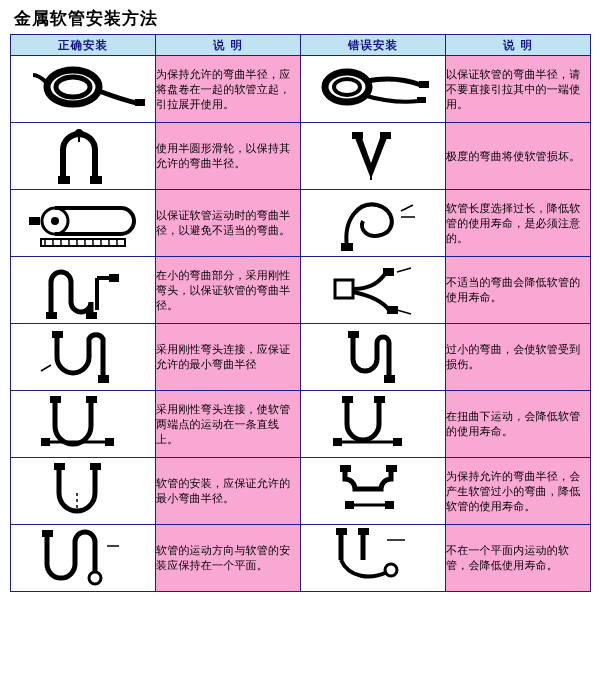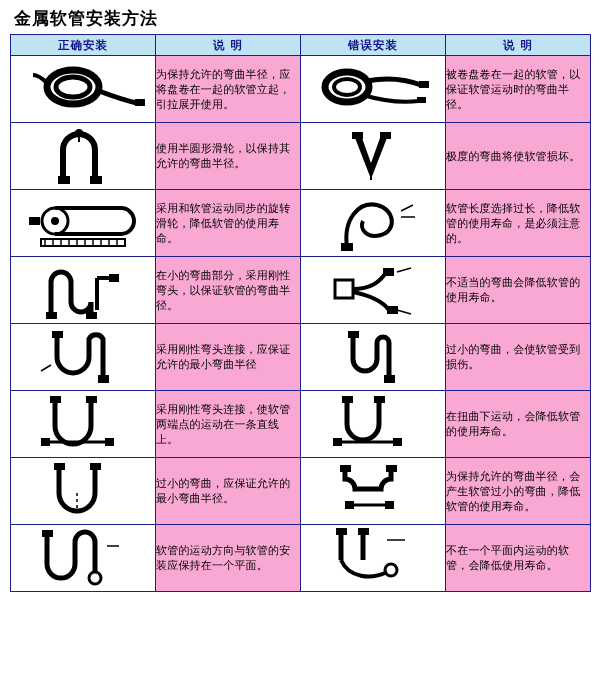--- a/index.html
+++ b/index.html
@@ -115,21 +115,21 @@
             <svg class="art" viewBox="0 0 143 64">
               <ellipse cx="46" cy="30" rx="22" ry="15" fill="none" stroke="#000" stroke-width="7"></ellipse>
               <ellipse cx="46" cy="30" rx="13" ry="8" fill="none" stroke="#000" stroke-width="4"></ellipse>
               <path d="M66 24 C 86 20, 104 22, 120 28" stroke="#000" stroke-width="5" fill="none"></path>
               <rect x="118" y="24" width="10" height="7" fill="#000"></rect>
               <path d="M62 38 C 82 44, 100 46, 118 44" stroke="#000" stroke-width="4" fill="none"></path>
               <rect x="116" y="40" width="9" height="6" fill="#000"></rect>
             </svg>
           </span>
         </td>
-        <td class="txtcell">被卷盘卷在一起的软管，以保证软管运动时的弯曲半径。</td>
+        <td class="txtcell">以保证软管的弯曲半径，请不要直接引拉其中的一端使用。</td>
       </tr>
 
       <tr>
         <td class="imgcell">
           <span class="art">
             <svg class="art" viewBox="0 0 143 64">
               <path d="M52 54 L52 26 A16 16 0 0 1 84 26 L84 54" fill="none" stroke="#000" stroke-width="6"></path>
               <path d="M52 54 L52 28 A14 14 0 0 1 84 28" fill="none" stroke="#000" stroke-width="2"></path>
               <rect x="47" y="52" width="12" height="8" fill="#000"></rect>
               <rect x="79" y="52" width="12" height="8" fill="#000"></rect>
@@ -161,21 +161,21 @@
               <circle cx="44" cy="30" r="4" fill="#000"></circle>
               <path d="M44 17 L110 17" stroke="#000" stroke-width="4"></path>
               <path d="M44 43 L110 43" stroke="#000" stroke-width="4"></path>
               <path d="M110 17 A13 13 0 0 1 110 43" fill="none" stroke="#000" stroke-width="4"></path>
               <rect x="30" y="48" width="84" height="7" fill="none" stroke="#000" stroke-width="2"></rect>
               <path d="M34 48 L34 55 M42 48 L42 55 M50 48 L50 55 M58 48 L58 55 M66 48 L66 55 M74 48 L74 55 M82 48 L82 55 M90 48 L90 55 M98 48 L98 55 M106 48 L106 55" stroke="#000" stroke-width="1.5"></path>
               <rect x="18" y="26" width="11" height="8" fill="#000"></rect>
             </svg>
           </span>
         </td>
-        <td class="txtcell">采用和软管运动同步的旋转滑轮，降低软管的使用寿命。</td>
+        <td class="txtcell">以保证软管运动时的弯曲半径，以避免不适当的弯曲。</td>
         <td class="imgcell">
           <span class="art">
             <svg class="art" viewBox="0 0 143 64">
               <path d="M46 56 C 42 28, 58 10, 76 14 C 94 18, 96 40, 80 44 C 66 48, 58 38, 62 30" fill="none" stroke="#000" stroke-width="4"></path>
               <rect x="40" y="52" width="12" height="8" fill="#000"></rect>
               <path d="M46 56 L46 60" stroke="#000" stroke-width="2"></path>
               <path d="M100 20 L112 14 M100 26 L114 26" stroke="#000" stroke-width="1.5"></path>
             </svg>
           </span>
         </td>
@@ -269,21 +269,21 @@
         <td class="imgcell">
           <span class="art">
             <svg class="art" viewBox="0 0 143 64">
               <path d="M48 8 L48 34 A18 18 0 0 0 84 34 L84 8" fill="none" stroke="#000" stroke-width="5"></path>
               <rect x="43" y="4" width="11" height="7" fill="#000"></rect>
               <rect x="79" y="4" width="11" height="7" fill="#000"></rect>
               <path d="M66 34 L66 52" stroke="#000" stroke-width="1.5" stroke-dasharray="3 3"></path>
             </svg>
           </span>
         </td>
-        <td class="txtcell">过小的弯曲，应保证允许的最小弯曲半径。</td>
+        <td class="txtcell">软管的安装，应保证允许的最小弯曲半径。</td>
         <td class="imgcell">
           <span class="art">
             <svg class="art" viewBox="0 0 143 64">
               <path d="M44 10 L44 20 A10 10 0 0 1 54 30 L80 30 A10 10 0 0 1 90 20 L90 10" fill="none" stroke="#000" stroke-width="5"></path>
               <rect x="39" y="6" width="11" height="7" fill="#000"></rect>
               <rect x="85" y="6" width="11" height="7" fill="#000"></rect>
               <path d="M50 46 L86 46" stroke="#000" stroke-width="3"></path>
               <rect x="44" y="42" width="9" height="8" fill="#000"></rect>
               <rect x="84" y="42" width="9" height="8" fill="#000"></rect>
             </svg>

